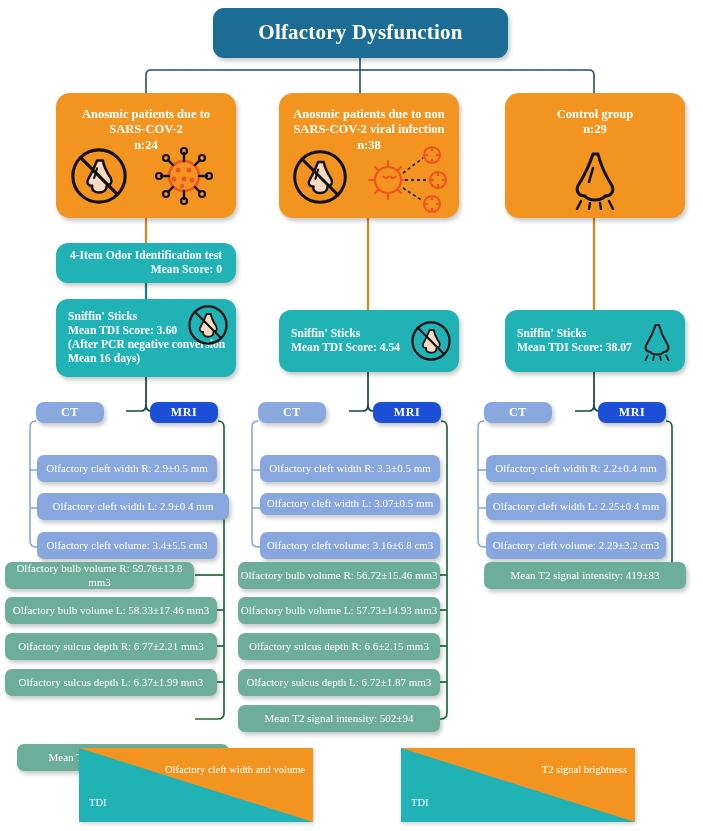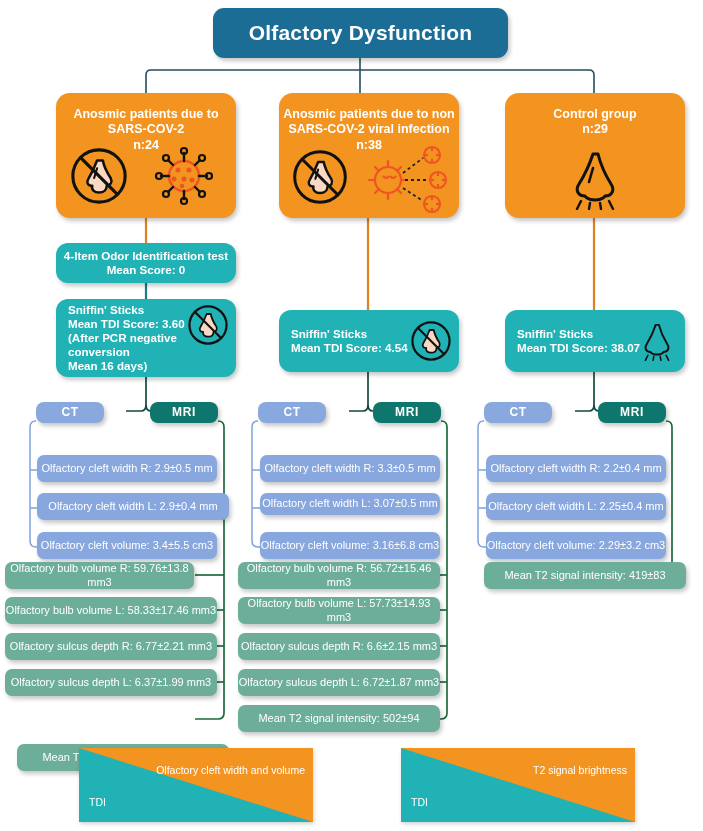--- a/index.html
+++ b/index.html
@@ -2,21 +2,21 @@
 <html><head>
 <meta charset="utf-8">
 <style>
   * { box-sizing: border-box; margin: 0; padding: 0; }
   html, body {
     width: 703px; height: 831px;
     background: #ffffff;
     font-family: "Liberation Sans", sans-serif;
     overflow: hidden;
   }
-  #root { position: relative; width: 703px; height: 831px; }
+  #root { position: relative; width: 703px; height: 831px; font-family: Liberation Serif, serif; }
 
   .box {
     position: absolute;
     display: flex;
     align-items: center;
     justify-content: center;
     color: #ffffff;
     text-align: center;
     border-radius: 9px;
     box-shadow: 2px 3px 4px rgba(0,0,0,0.22);
@@ -40,33 +40,34 @@
     justify-content: center;
     padding-top: 14px;
   }
   .group-box .gtext { white-space: pre-line; }
 
   .teal-box {
     background: #21b2b6;
     font-size: 11.6px;
     font-weight: bold;
     border-radius: 12px;
+    text-align: right;
   }
   .teal-box.leftalign { justify-content: flex-start; padding-left: 12px; text-align: left; }
   .teal-box .ttext { white-space: pre-line; }
 
   .ct-box {
     background: #89a8dd;
     font-size: 12px;
     font-weight: bold;
     border-radius: 8px;
     letter-spacing: 0.6px;
   }
   .mri-box {
-    background: #0f766e;
+    background: #1d4ed8;
     font-size: 12px;
     font-weight: bold;
     border-radius: 8px;
     letter-spacing: 0.6px;
   }
 
   .ct-item {
     background: #87a7de;
     font-size: 11px;
     font-weight: normal;

